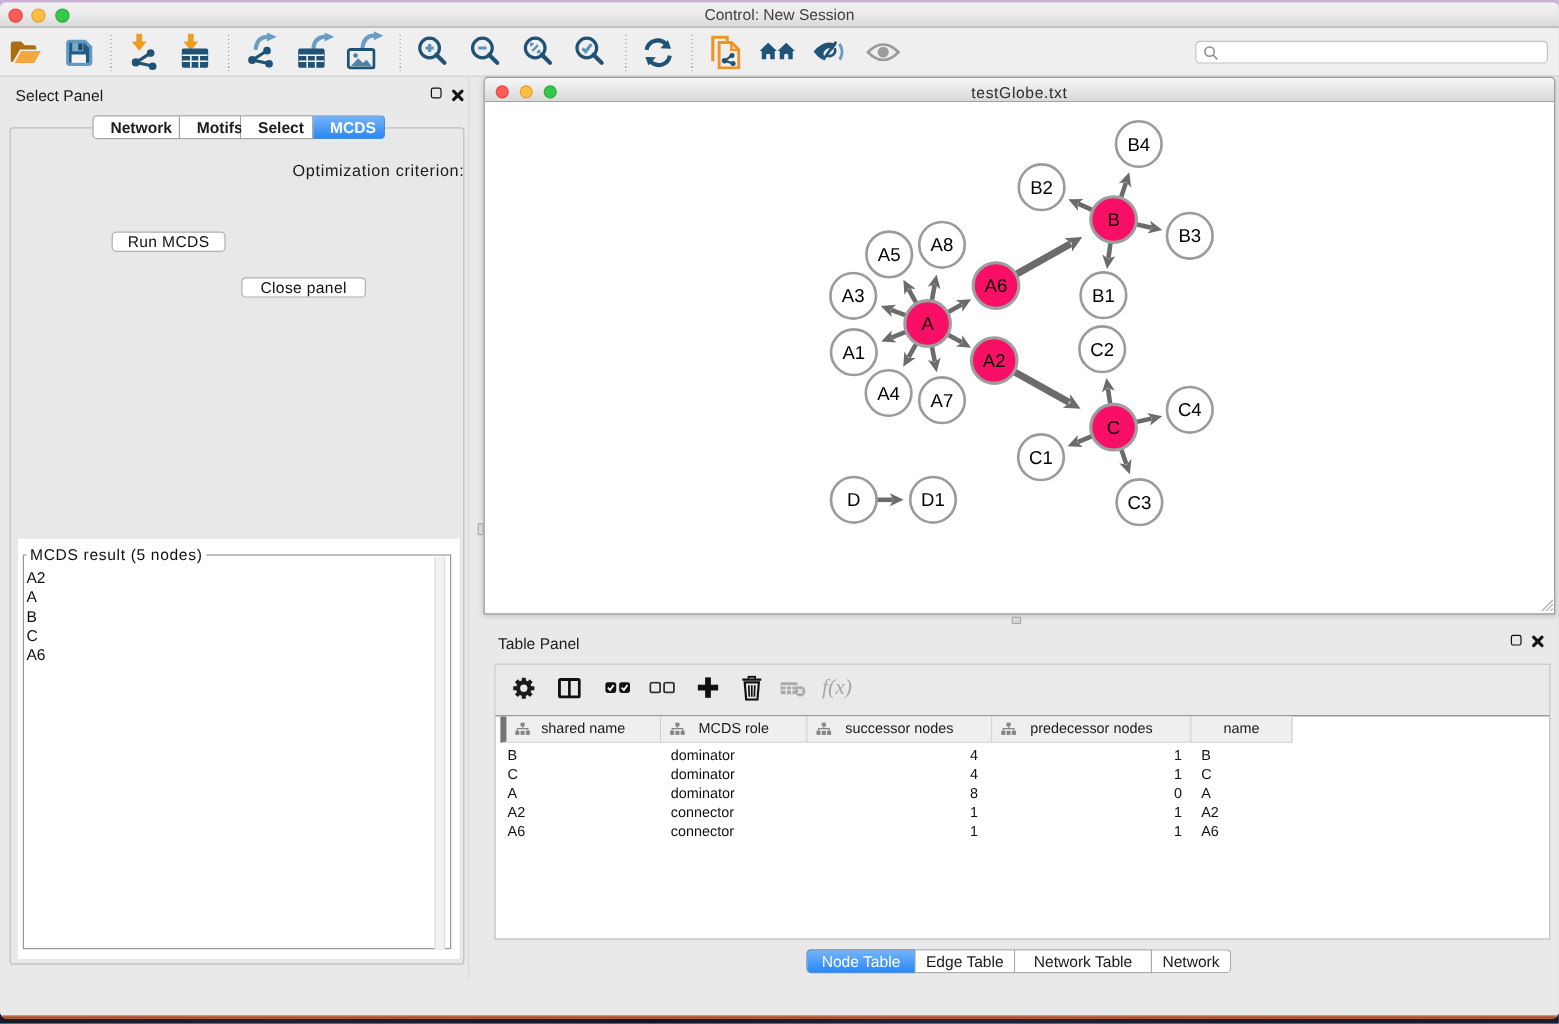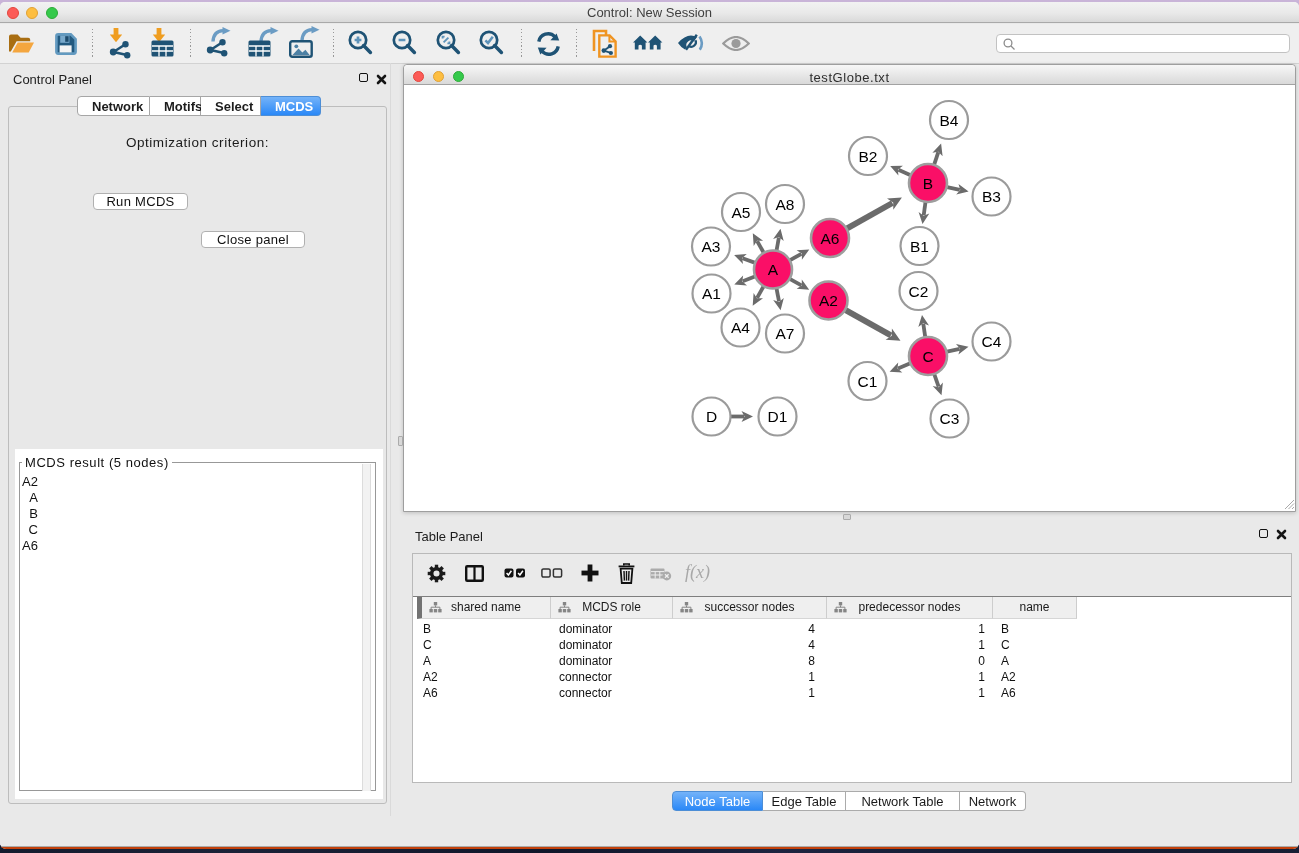--- a/index.html
+++ b/index.html
@@ -35,30 +35,30 @@
 .tabrow { position:absolute; top:94px; left:77px; height:20px; }
 .tab { position:relative; float:left; height:20px; line-height:20px; padding:0 14px;
   background:#fff; border:1px solid #a6a6a6; border-left:none; font-size:13px; font-weight:700;
   color:#1c1c1c; text-align:center; }
 .tab.first { border-left:1px solid #a6a6a6; border-radius:4px 0 0 4px; }
 .tab.last { border-radius:0 4px 4px 0; }
 .tab.sel { background:linear-gradient(#74b3f9,#2a88f7); color:#fff; border-color:#4d8ed6; }
 
 #cp-pane { position:absolute; left:8px; top:104px; width:379px; height:698px;
   background:#e8e8e8; border:1px solid #bdbdbd; border-radius:3px; }
-#opt-label { position:absolute; left:0; top:32px; width:100%; text-align:center;
+#opt-label { position:absolute; left:0; top:32px; width:100%; text-align:right;
   font-size:13.5px; letter-spacing:0.55px; color:#1b1b1b; }
 #dropdown { position:absolute; left:35px; top:52px; width:311px; height:22px;
   background:#fff; border:1px solid #b4b4b4; border-radius:4px; font-size:13px; color:#111;
   letter-spacing:0.6px; line-height:15px; padding-left:11px; }
 #dropdown .stepper { position:absolute; right:-1px; top:-1px; width:21px; height:22px;
   background:linear-gradient(#6fb0f9,#2f8bf7); border-radius:0 4px 4px 0; }
 .btn { position:absolute; height:17px; background:#fff; border:1px solid #b0b0b0;
   border-radius:4px; font-size:13px; letter-spacing:0.3px; color:#111; text-align:center; line-height:15px; }
-#resultwrap { position:absolute; left:15px; top:447px; width:368px; height:350px; background:#fff;text-align:right; }
+#resultwrap { position:absolute; left:15px; top:447px; width:368px; height:350px; background:#fff; }
 #groupbox { position:absolute; left:4px; top:13px; width:357px; height:329px;
   border:1px solid #989898; }
 #grouplabel { position:absolute; left:2px; top:-8px; background:#fff; padding:0 3px;
   font-size:13px; letter-spacing:0.55px; color:#111; }
 #mcdslist { position:absolute; left:2px; top:11px; font-size:13px; color:#111; line-height:16.1px; }
 #listscroll { position:absolute; right:4px; top:1px; width:9px; height:327px;
   background:#f2f2f2; border-left:1px solid #dcdcdc; border-right:1px solid #dcdcdc; }
 
 
 #netwin { position:absolute; left:403px; top:62px; width:893px; height:448px;
@@ -239,21 +239,21 @@
 </svg>
 
     <div id="searchbox">
         <svg style="position:absolute; left:6px; top:3px;" width="13" height="13" viewBox="0 0 13 13">
   <circle cx="5" cy="5" r="3.9" fill="none" stroke="#8b8b8b" stroke-width="1.3"></circle>
   <line x1="8" y1="8" x2="11.5" y2="11.5" stroke="#8b8b8b" stroke-width="1.3"></line>
 </svg>
       </div>
   </div>
 
-  <div id="cp-title">Control Panel</div>
+  <div id="cp-title">Select Panel</div>
   <div class="dockbtn-sq" style="left:359px; top:71px;"></div>
   <svg class="abs" style="left:376px; top:72px;" width="11" height="11" viewBox="0 0 11 11">
     <path d="M2,2 L9,9 M9,2 L2,9" stroke="#151515" stroke-width="2.6" stroke-linecap="round"></path>
     </svg>
 
   <div id="cp-pane"></div>
   <div class="tabrow">
     <div class="tab first" style="width:73px;">Network</div>
     <div class="tab" style="width:51px;">Motifs</div>
     <div class="tab" style="width:60px;">Select</div>

